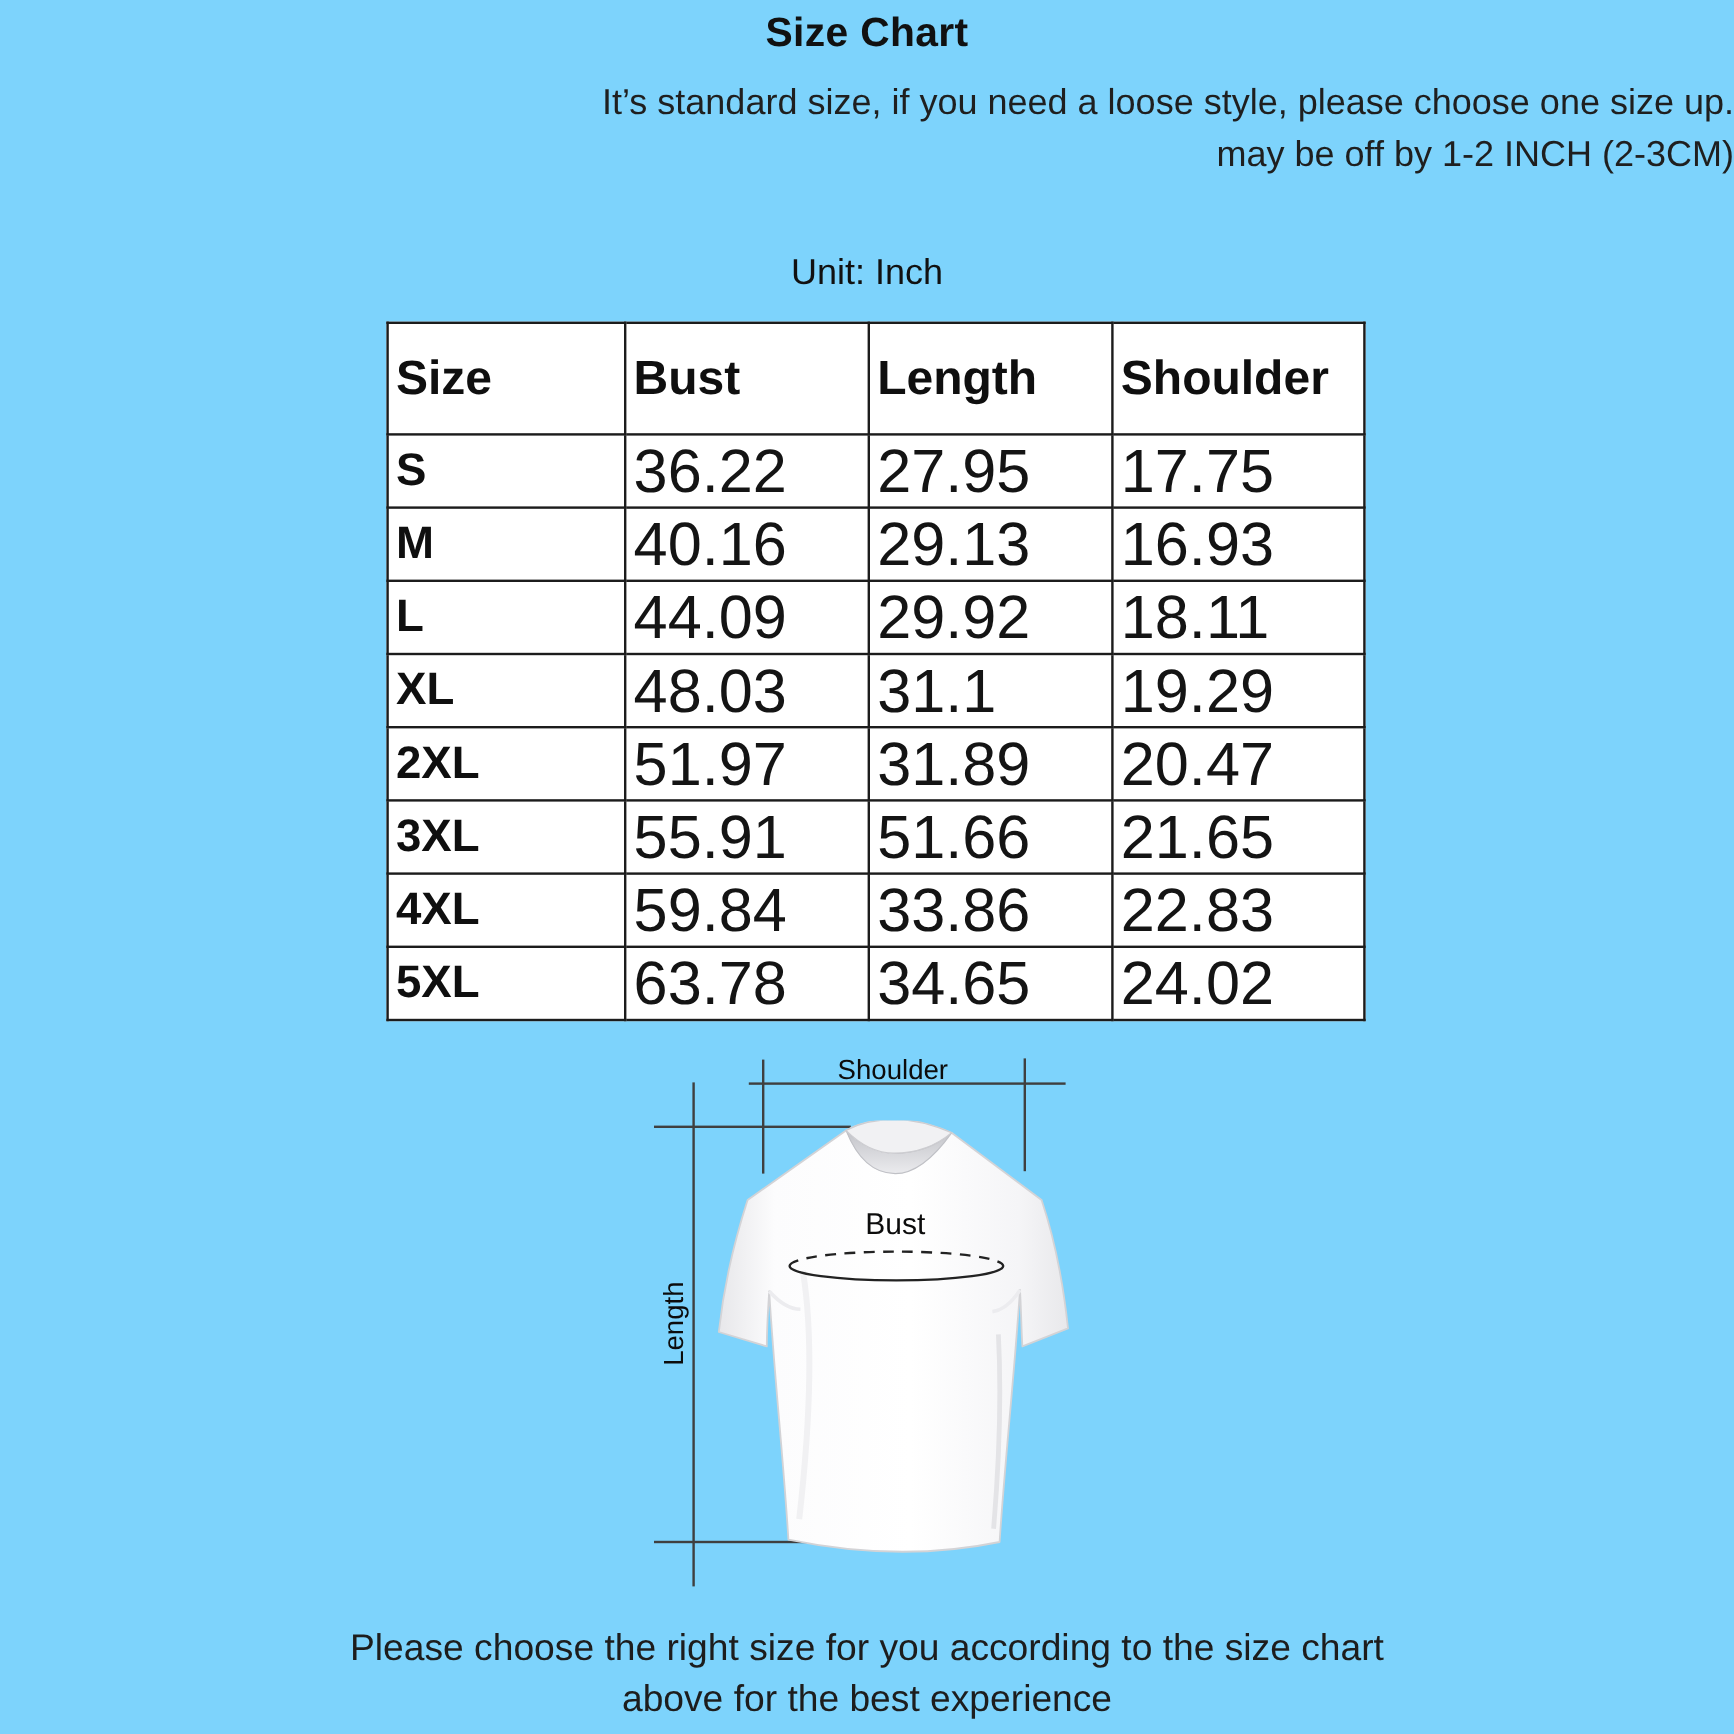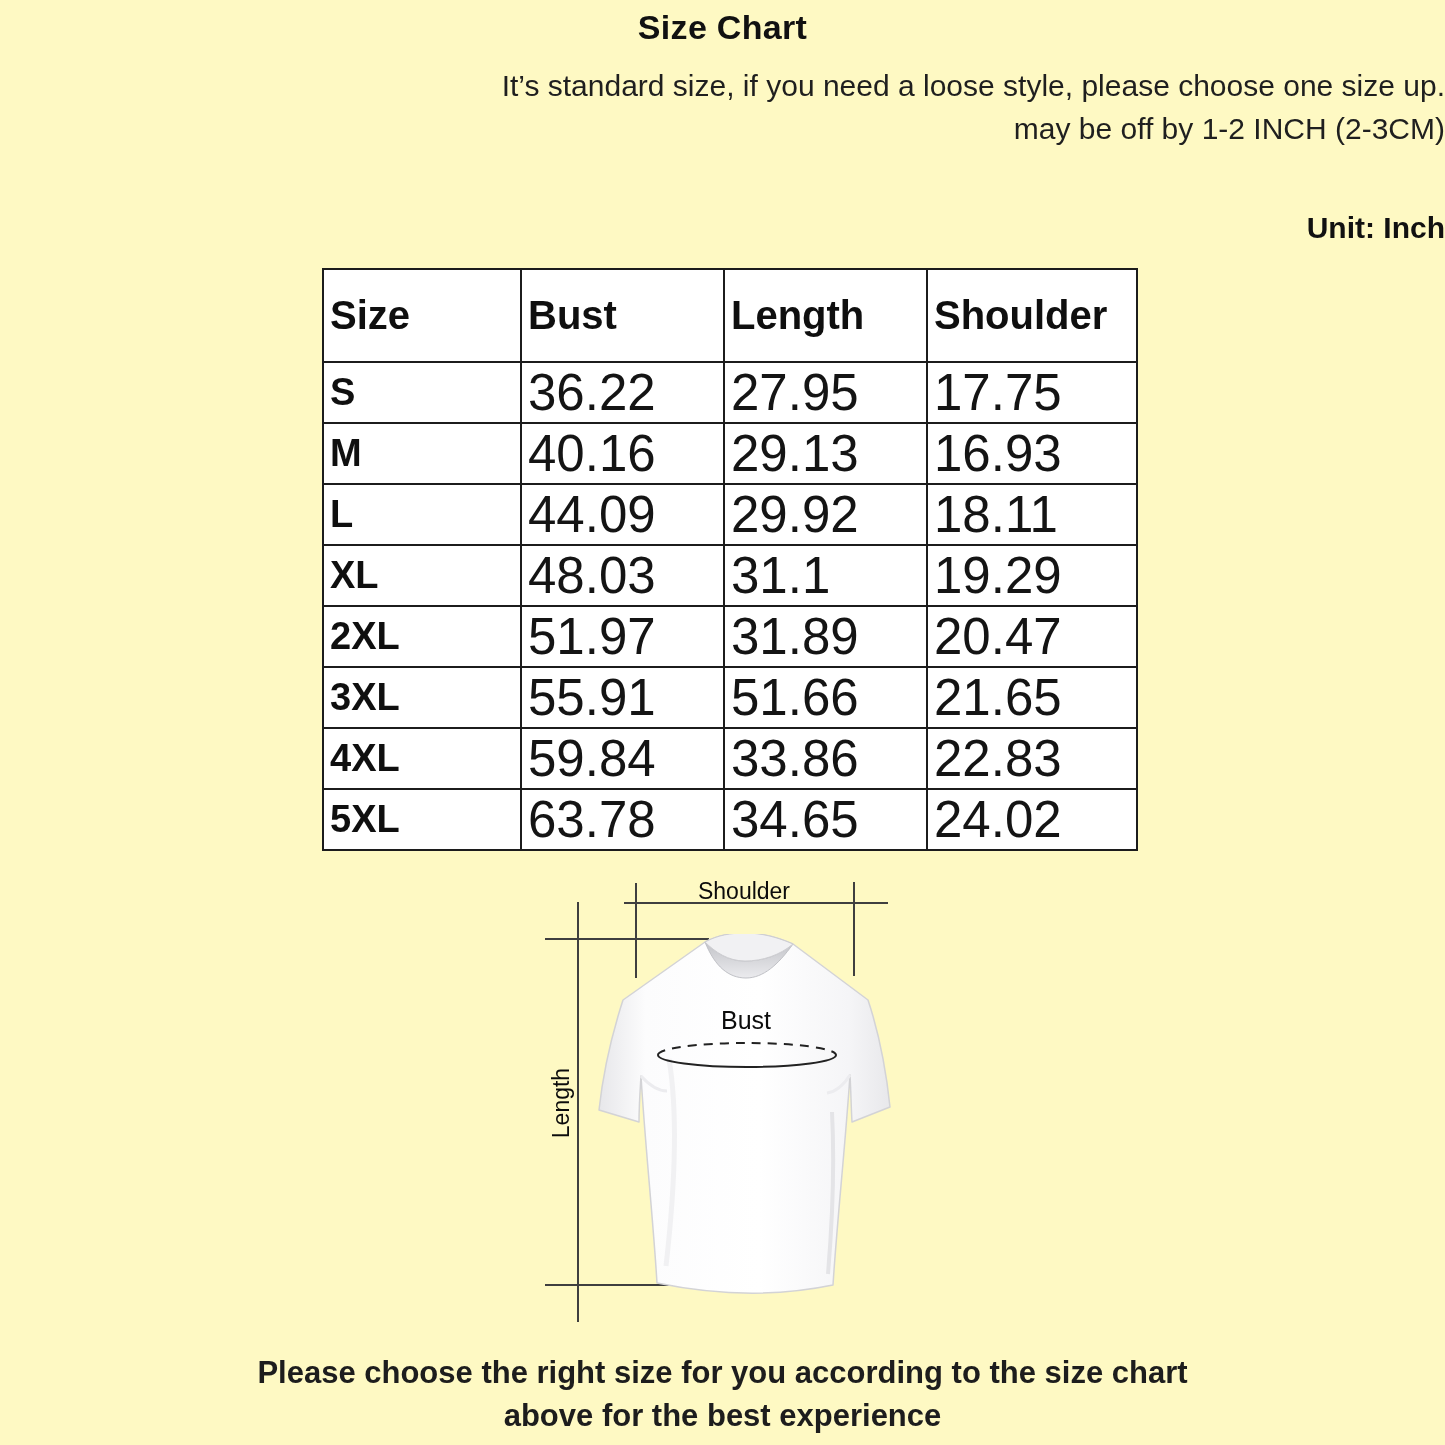--- a/index.html
+++ b/index.html
@@ -1,30 +1,30 @@
 <!DOCTYPE html>
 <html><head>
 <meta charset="utf-8">
 <style>
   html,body{margin:0;padding:0;background:#fff;}
   .canvas{
-    position:relative;width:1445px;height:1445px;background:#fef9c3;overflow:hidden;
+    position:relative;width:1445px;height:1445px;background:#7dd3fc;overflow:hidden;
     font-family:"Liberation Sans","DejaVu Sans",sans-serif;color:#161616;
   }
   .page-title{
     position:absolute;top:8px;left:0;width:100%;text-align:center;
     font-size:34px;font-weight:700;letter-spacing:.3px;color:#111;
   }
   .intro{
     position:absolute;top:64px;left:0;width:100%;text-align:right;
     font-size:30px;line-height:43px;font-weight:400;color:#1f1f1f;
   }
   .unit-label{
-    position:absolute;top:206px;left:0;width:100%;text-align:right;
-    font-size:30px;line-height:43px;font-weight:700;color:#111;
+    position:absolute;top:206px;left:0;width:100%;text-align:center;
+    font-size:30px;line-height:43px;font-weight:400;color:#111;
   }
   table.size-table{
     position:absolute;left:322px;top:268px;border-collapse:collapse;table-layout:fixed;
     background:#fff;
   }
   .size-table th,.size-table td{
     border:2px solid #1c1c1c;text-align:left;vertical-align:middle;
     padding:0 2px 0 6px;overflow:hidden;white-space:nowrap;
   }
   .size-table th{height:91px;font-size:40px;font-weight:700;color:#0f0f0f;}
@@ -39,21 +39,21 @@
   .shoulder-lbl{left:124px;top:0px;width:160px;text-align:center;}
   .bust-lbl{left:156px;top:128px;width:100px;text-align:center;font-size:25px;}
   .length-lbl{
     left:-34px;top:211px;width:110px;height:28px;text-align:center;line-height:28px;
     transform:rotate(-90deg);
   }
   .shirt-svg{position:absolute;left:55px;top:56px;}
   .bust-svg{position:absolute;left:115px;top:162px;}
   .footer{
     position:absolute;top:1351px;left:0;width:100%;text-align:center;
-    font-size:31px;line-height:43px;font-weight:700;color:#1d1d1d;
+    font-size:31px;line-height:43px;font-weight:400;color:#1d1d1d;
   }
 </style>
 </head>
 <body>
 
 <div class="canvas">
 
   <div class="page-title">Size Chart</div>
 
   <div class="intro">

